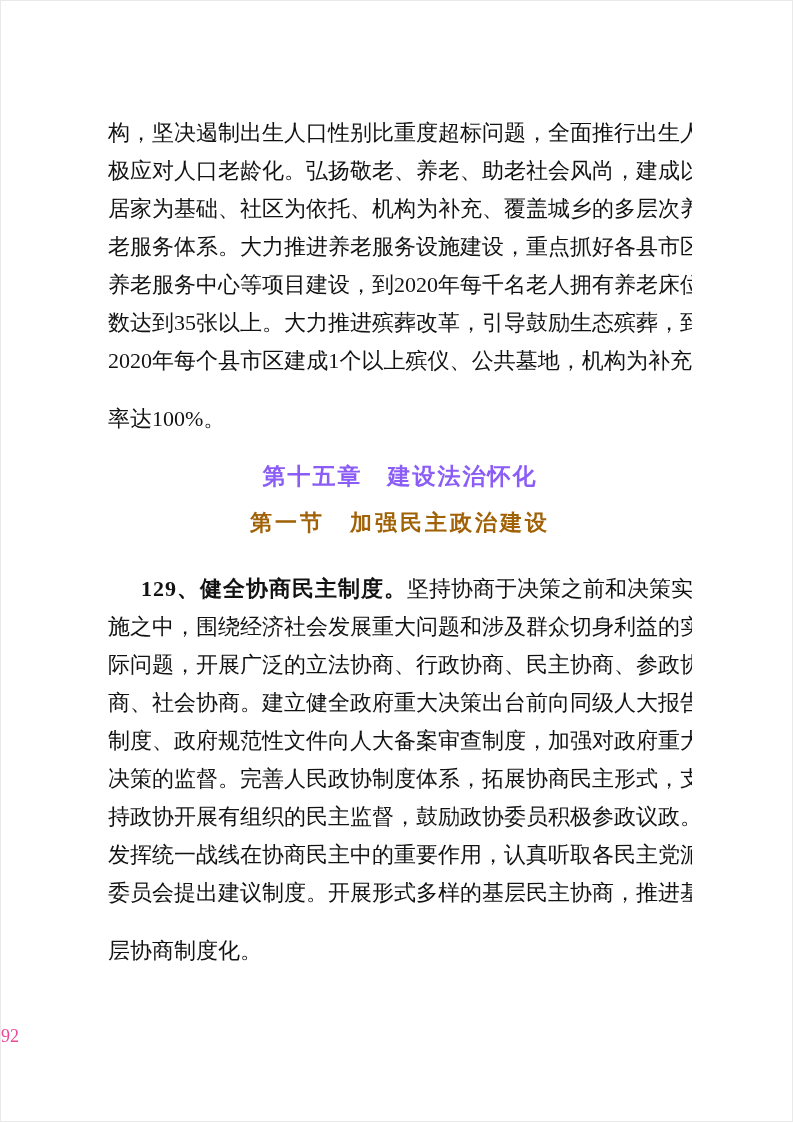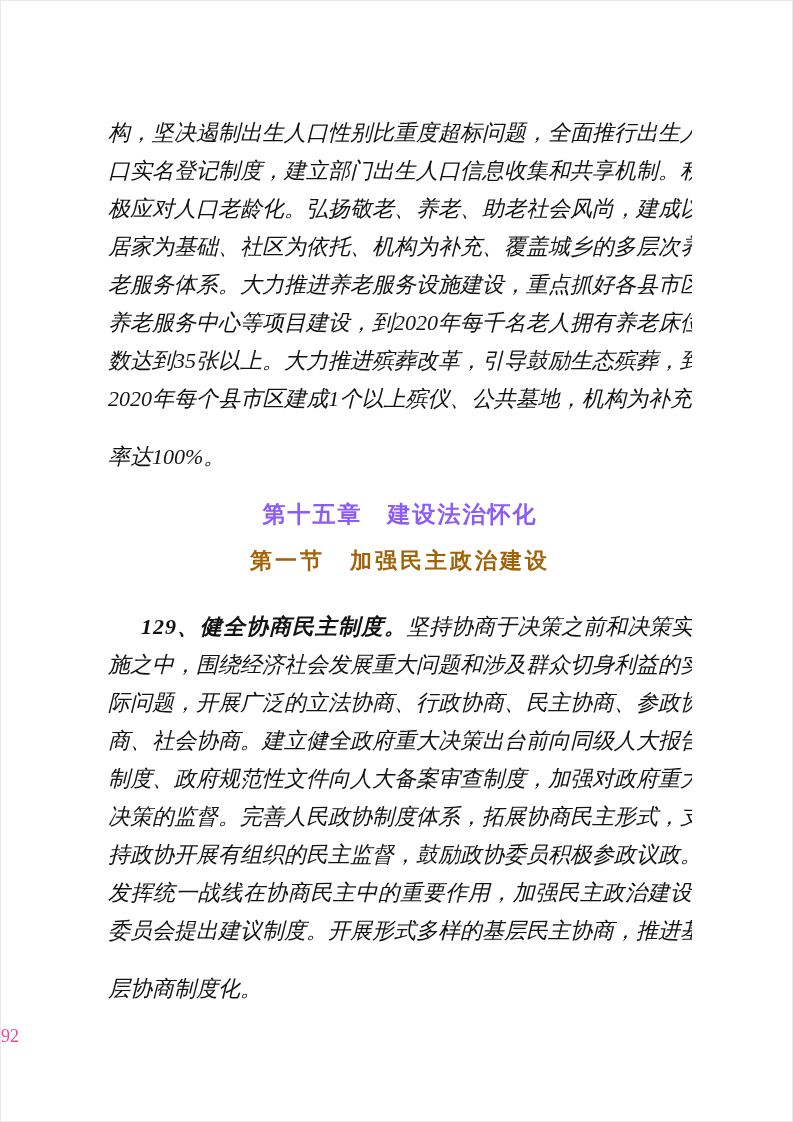--- a/index.html
+++ b/index.html
@@ -28,21 +28,20 @@
     font-size: 22px;
     line-height: 38px;
     color: #121212;
   }
   .line {
     text-align: justify;
     text-align-last: justify;
     text-justify: inter-character;
     white-space: nowrap;
     overflow: hidden;
-    font-style: italic;
   }
   .line.last {
     text-align: right;
     text-align-last: left;
     margin-top: 20px;
   }
   .first-indent {
     text-indent: 1.5em;
   }
   .first-indent b {
@@ -83,21 +82,20 @@
   }
 </style>
 </head>
 <body>
 
 <div class="page">
   <div class="content">
 
     <div class="body-para">
         <div class="line">构，坚决遏制出生人口性别比重度超标问题，全面推行出生人</div>
-        <div class="line">口实名登记制度，建立部门出生人口信息收集和共享机制。积</div>
         <div class="line">极应对人口老龄化。弘扬敬老、养老、助老社会风尚，建成以</div>
         <div class="line">居家为基础、社区为依托、机构为补充、覆盖城乡的多层次养</div>
         <div class="line">老服务体系。大力推进养老服务设施建设，重点抓好各县市区</div>
         <div class="line">养老服务中心等项目建设，到2020年每千名老人拥有养老床位</div>
         <div class="line">数达到35张以上。大力推进殡葬改革，引导鼓励生态殡葬，到</div>
         <div class="line">2020年每个县市区建成1个以上殡仪、公共墓地，机构为补充</div>
         <div class="line last">率达100%。</div>
       </div>
 
     <h2 class="chapter">第十五章　建设法治怀化</h2>
@@ -108,21 +106,21 @@
       <div class="line first-indent">
         <b>129、健全协商民主制度。</b><span>坚持协商于决策之前和决策实</span>
       </div>
       <div>
           <div class="line">施之中，围绕经济社会发展重大问题和涉及群众切身利益的实</div>
           <div class="line">际问题，开展广泛的立法协商、行政协商、民主协商、参政协</div>
           <div class="line">商、社会协商。建立健全政府重大决策出台前向同级人大报告</div>
           <div class="line">制度、政府规范性文件向人大备案审查制度，加强对政府重大</div>
           <div class="line">决策的监督。完善人民政协制度体系，拓展协商民主形式，支</div>
           <div class="line">持政协开展有组织的民主监督，鼓励政协委员积极参政议政。</div>
-          <div class="line">发挥统一战线在协商民主中的重要作用，加强民主政治建设</div>
+          <div class="line">发挥统一战线在协商民主中的重要作用，认真听取各民主党派</div>
           <div class="line">委员会提出建议制度。开展形式多样的基层民主协商，推进基</div>
           <div class="line last">层协商制度化。</div>
         </div>
     </div>
 
   </div>
 
   <div class="page-number">92</div>
 </div>
 

